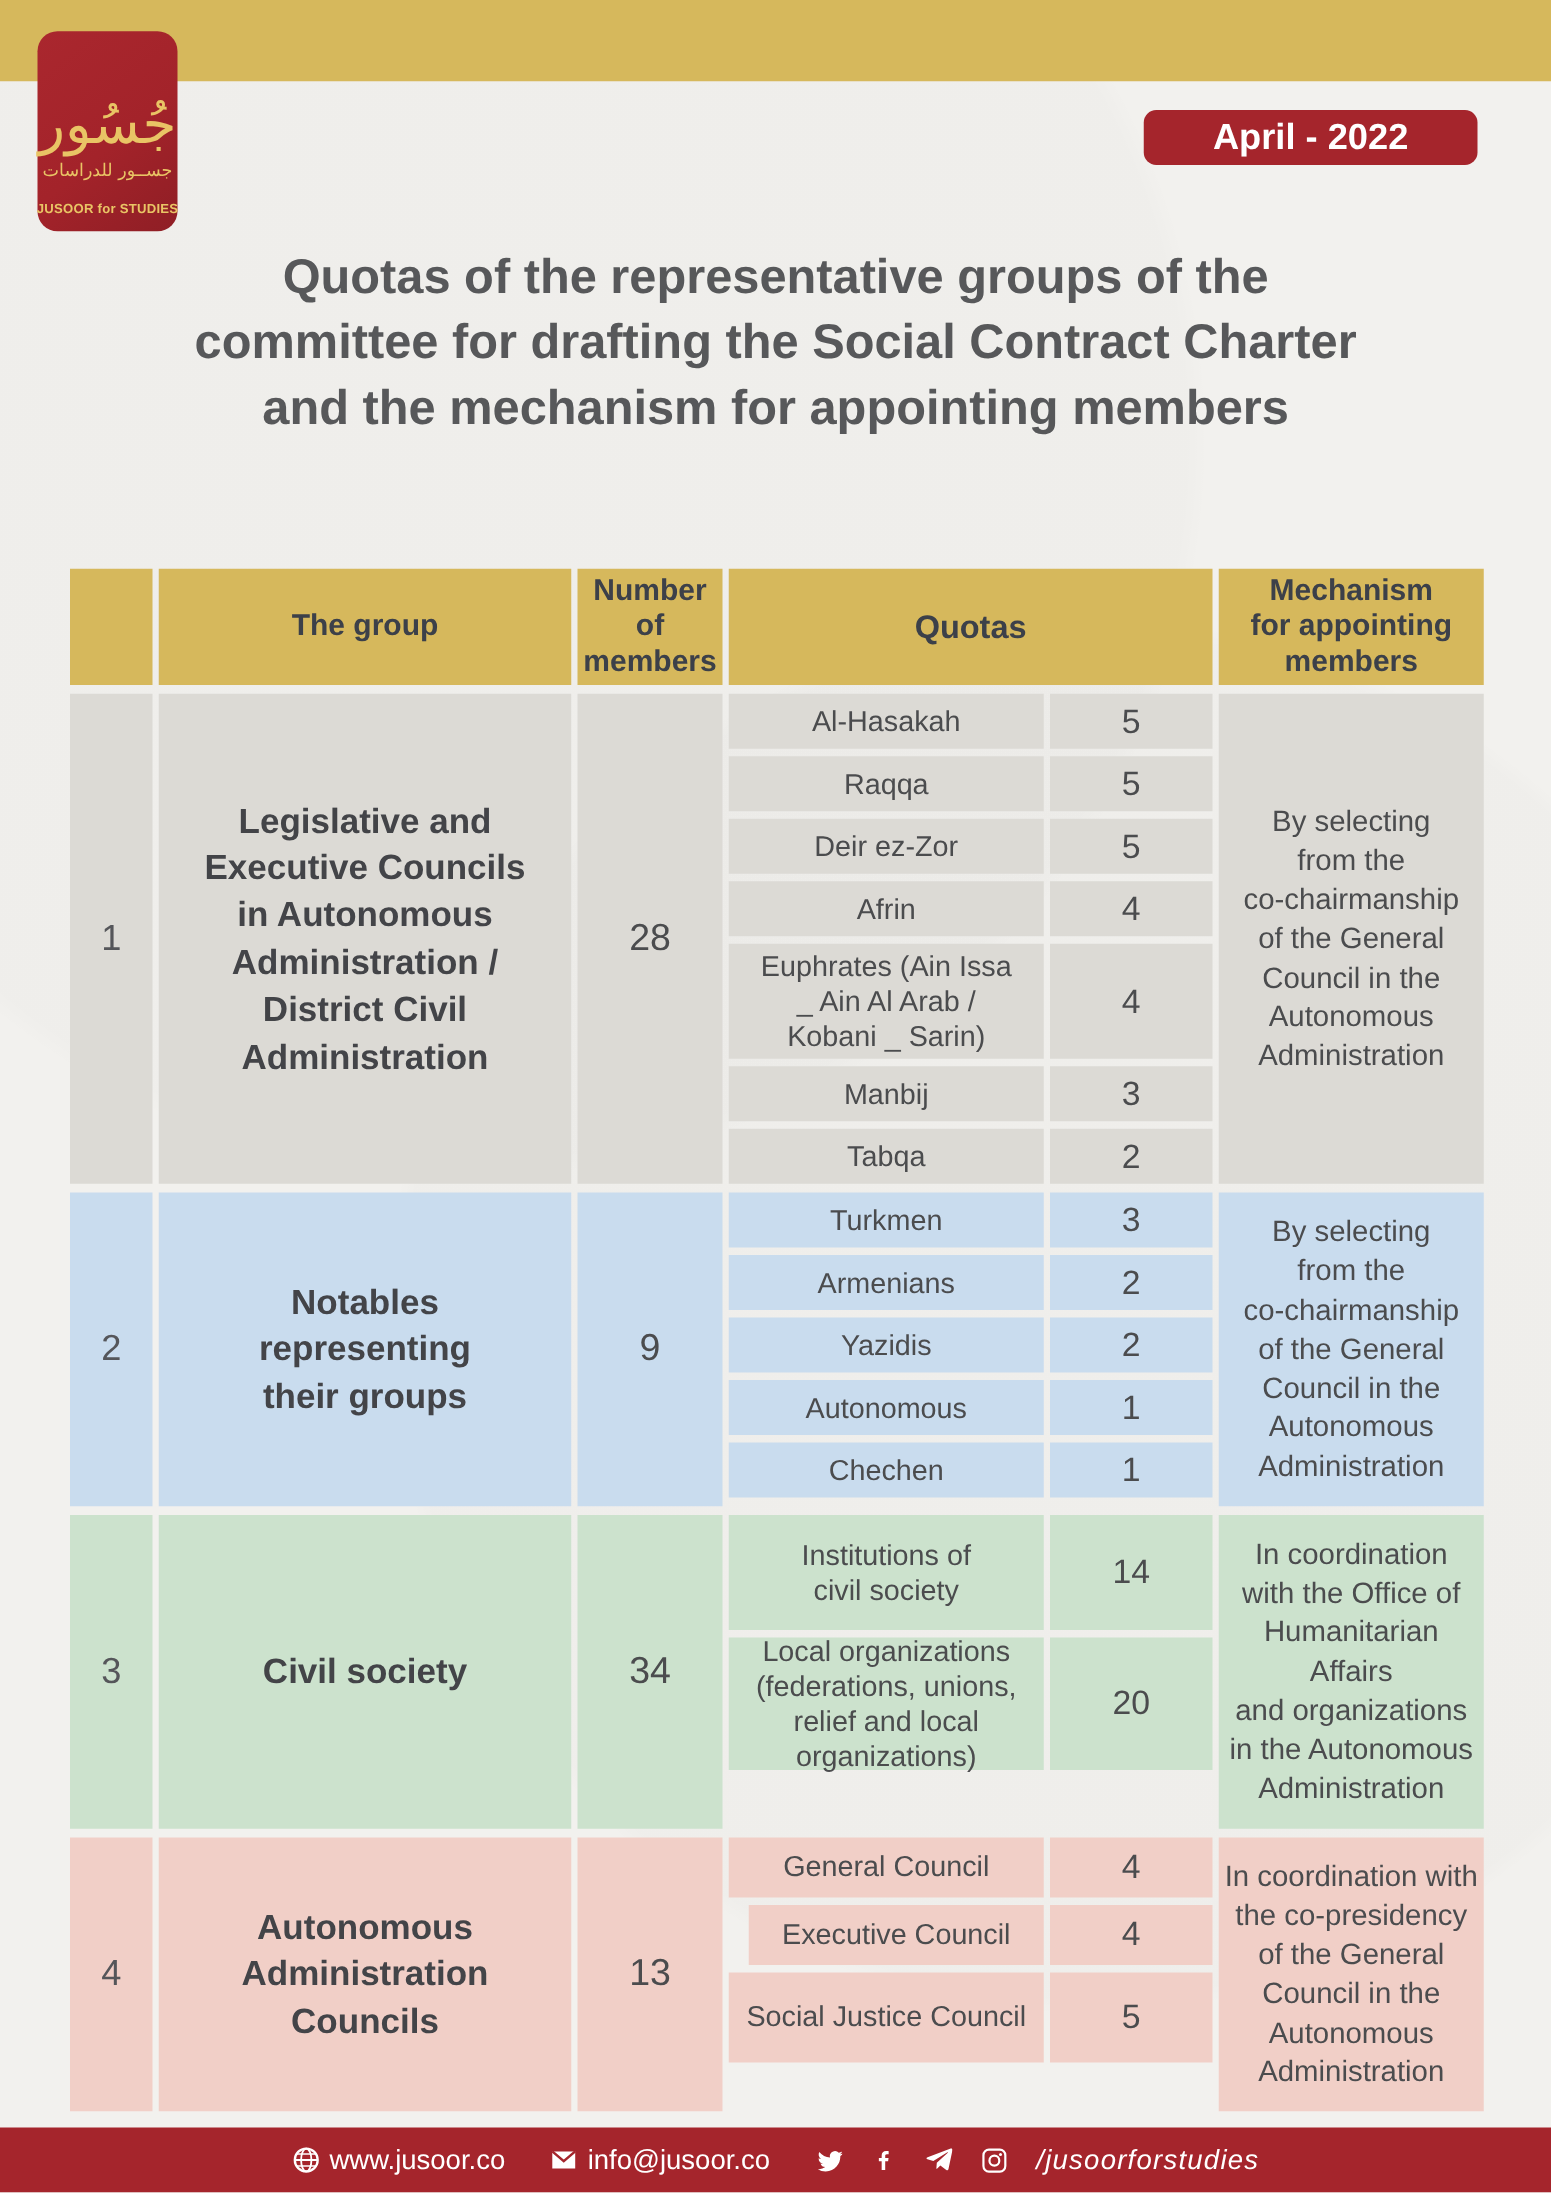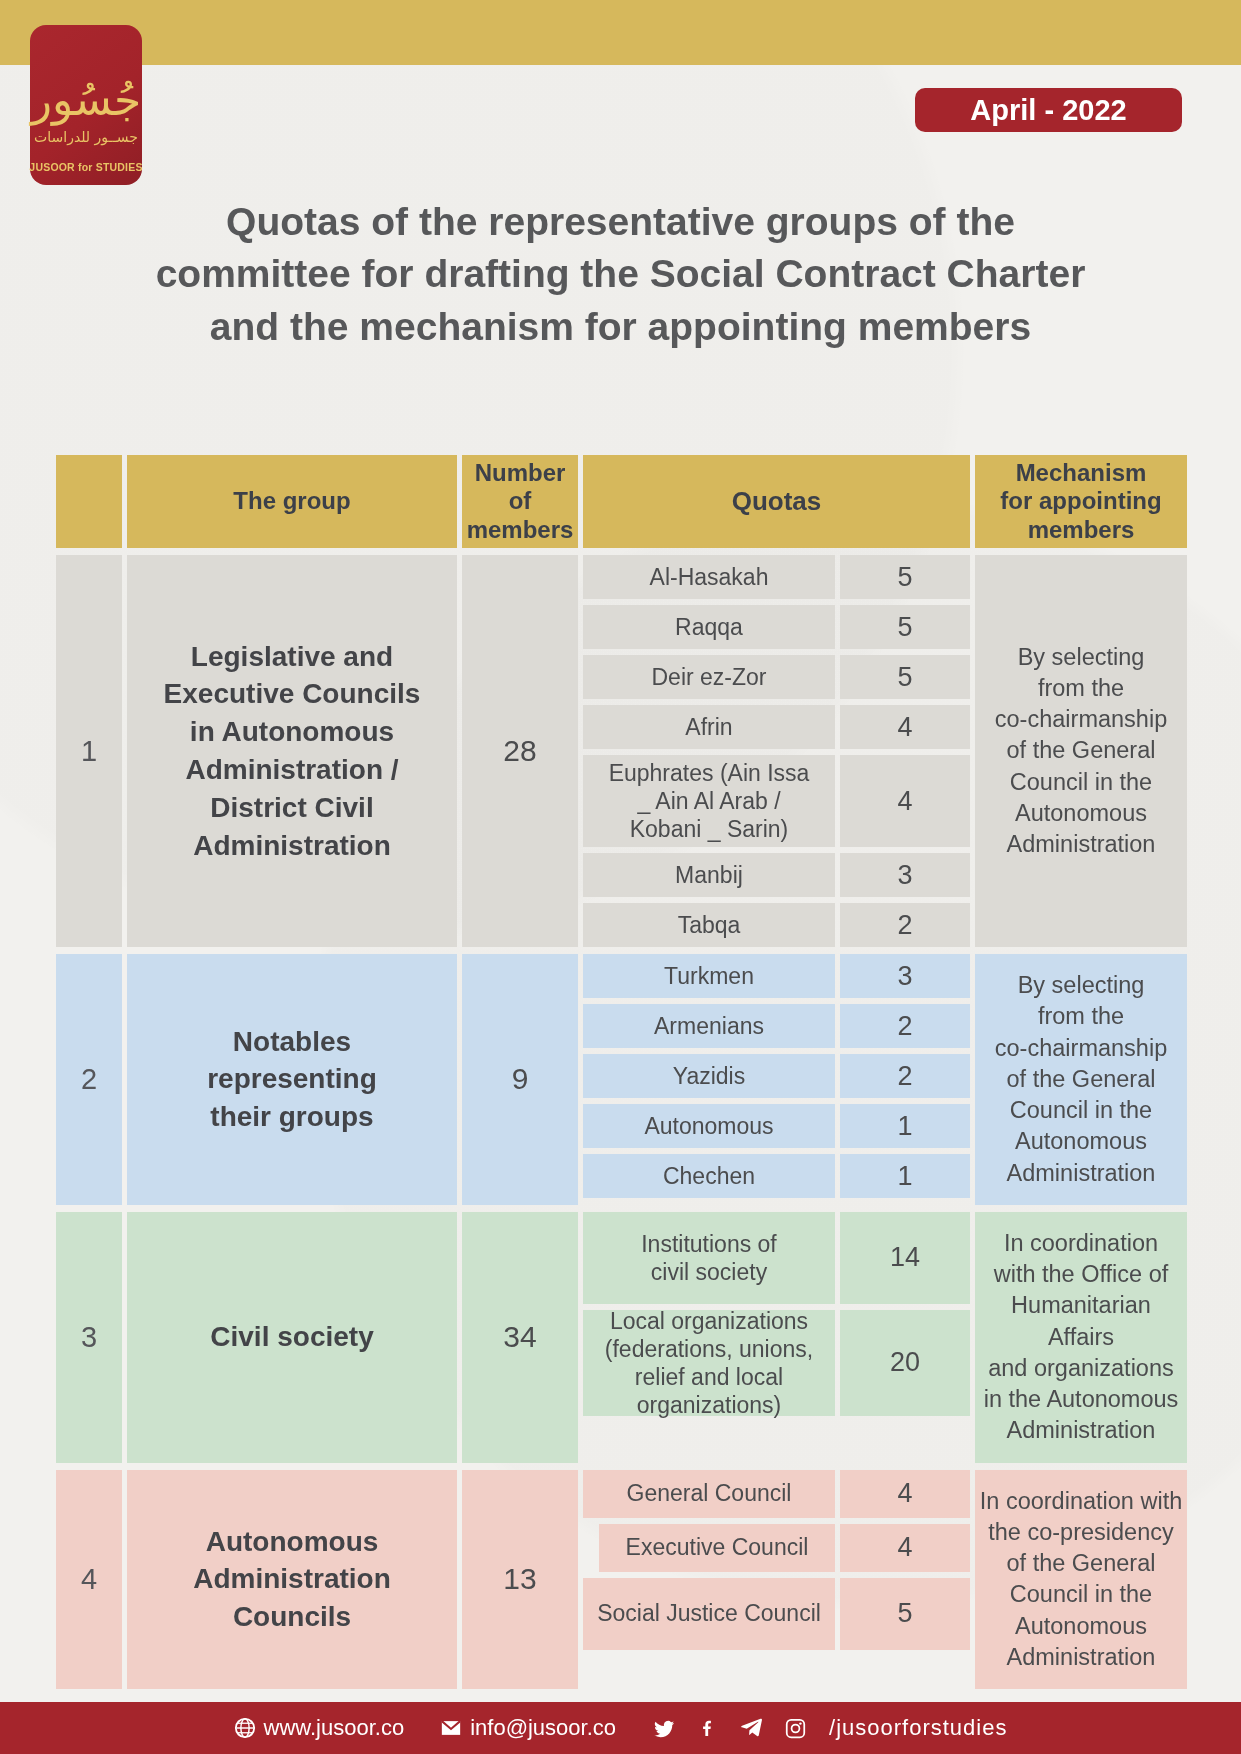--- a/index.html
+++ b/index.html
@@ -33,21 +33,21 @@
   .g-members { font-size:30px; }
   .g-quotas { grid-column:4 / 6; display:grid; grid-template-columns:252px 130px;
               column-gap:5px; row-gap:6px; }
   .q-label { font-size:23px; line-height:1.22; white-space:pre-line; padding:2px 8px; }
   .q-value { font-size:27px; }
   .g-mech { font-size:23.5px; line-height:1.33; white-space:pre-line; padding:16px 2px; }
   .footer { position:absolute; left:0; bottom:0; width:100%; height:52px; background:#a5252c;
             display:flex; align-items:center; justify-content:center; gap:36px;
             color:#ffffff; font-size:22px; }
   .f-item { display:flex; align-items:center; gap:8px; }
-  .f-socials { gap:23px; }
+  .f-socials { gap:23px;font-style:italic; }
   .f-handle { letter-spacing:1px; }
   .icon { display:inline-flex; }
 </style>
 </head>
 <body>
 
 <div class="page">
 
   <div class="top-band"></div>
 

